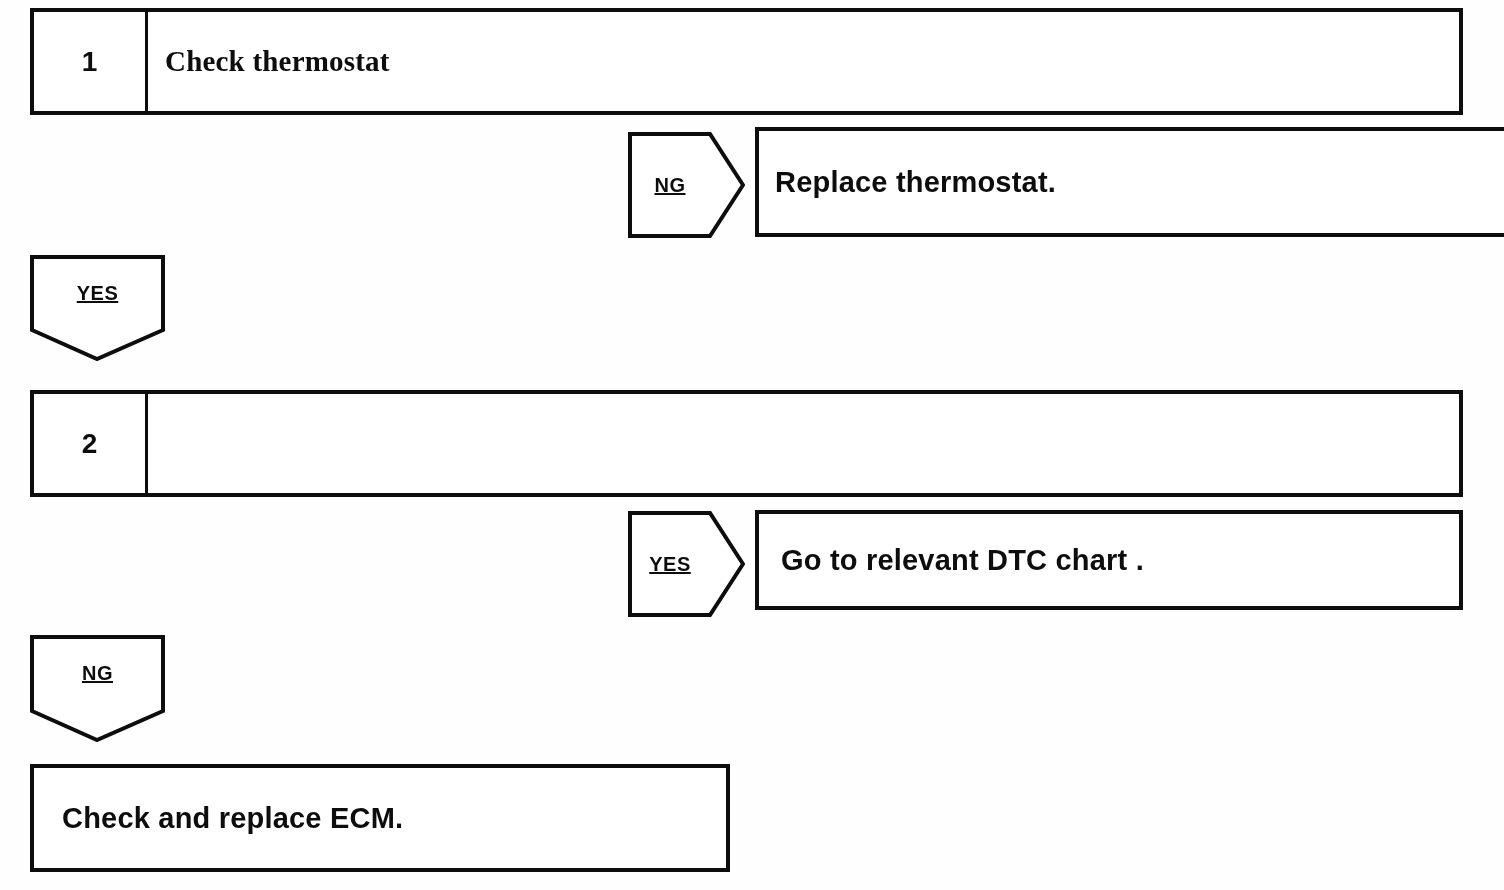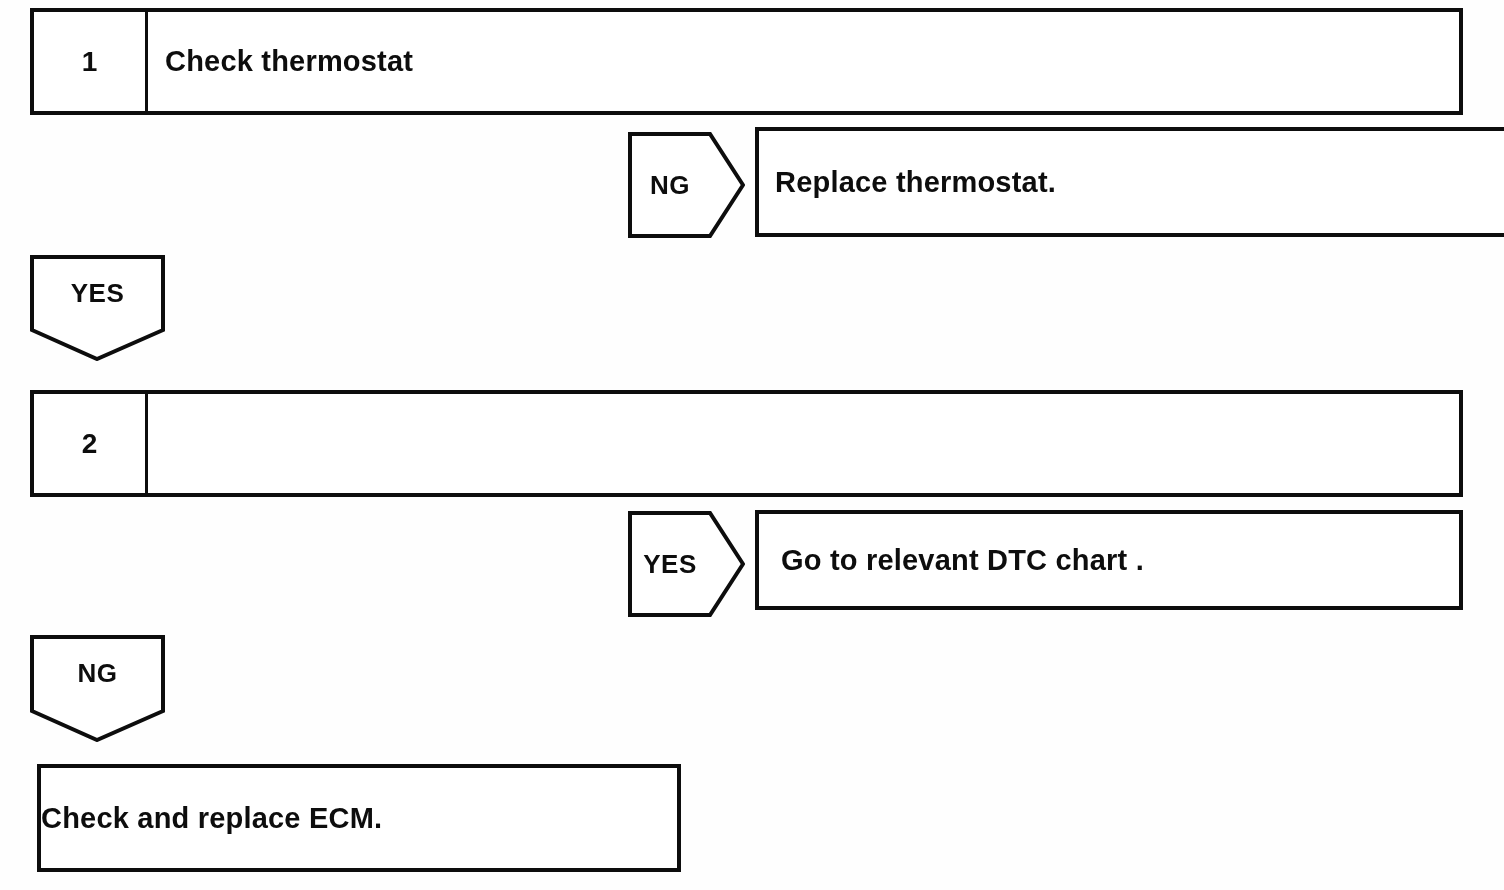--- a/index.html
+++ b/index.html
@@ -39,20 +39,21 @@
   }
   .proc .title {
     flex: 1 1 auto;
     display: flex;
     align-items: center;
     padding-left: 17px;
     font-weight: bold;
     font-size: 29px;
     letter-spacing: 0.2px;
     white-space: nowrap;
+    font-family: Liberation Serif, serif;
   }
   
   .result {
     border: 4px solid #0d0d0d;
     background: #ffffff;
     display: flex;
     align-items: center;
     font-weight: bold;
     font-size: 29px;
     letter-spacing: 0.2px;
@@ -64,36 +65,37 @@
     position: absolute;
     left: 0;
     top: 0;
   }
   .tag .lbl {
     position: absolute;
     display: flex;
     align-items: center;
     justify-content: center;
     font-weight: bold;
-    font-size: 26px;
+    font-size: 20px;
     letter-spacing: 0.5px;
+    text-decoration: underline;
   }
   .tag-right .lbl { left: 0; top: 0; width: 84px; height: 100%; }
   .tag-down  .lbl { left: 0; top: 0; width: 100%; height: 76px; }
 
   
   #step1   { left: 30px;  top: 8px;   width: 1433px; height: 107px; }
   #ng1     { left: 628px; top: 132px; width: 117px;  height: 106px; }
   #replace { left: 755px; top: 127px; width: 808px;  height: 110px; padding-left: 16px; }
   #yes1    { left: 30px;  top: 255px; width: 135px;  height: 106px; }
   #step2   { left: 30px;  top: 390px; width: 1433px; height: 107px; }
   #yes2    { left: 628px; top: 511px; width: 117px;  height: 106px; }
   #goto    { left: 755px; top: 510px; width: 708px;  height: 100px; padding-left: 22px; }
   #ng2     { left: 30px;  top: 635px; width: 135px;  height: 107px; }
-  #ecm     { left: 37px;  top: 764px; width: 644px;  height: 108px; }
+  #ecm     { left: 30px;  top: 764px; width: 700px;  height: 108px; padding-left: 28px; }
 </style>
 </head>
 <body>
 
 <div id="canvas">
 
   <div id="step1" class="node proc">
     <div class="num">1</div>
     <div class="title">Check thermostat</div>
   </div>

